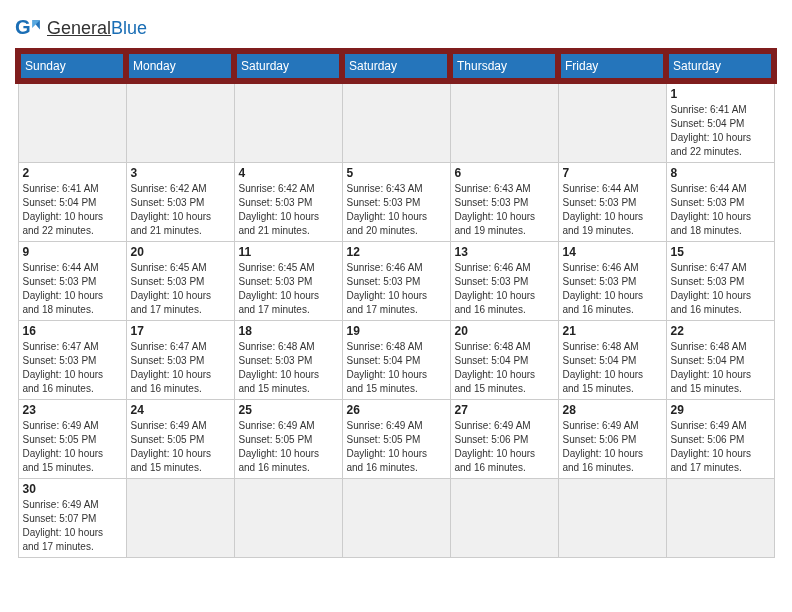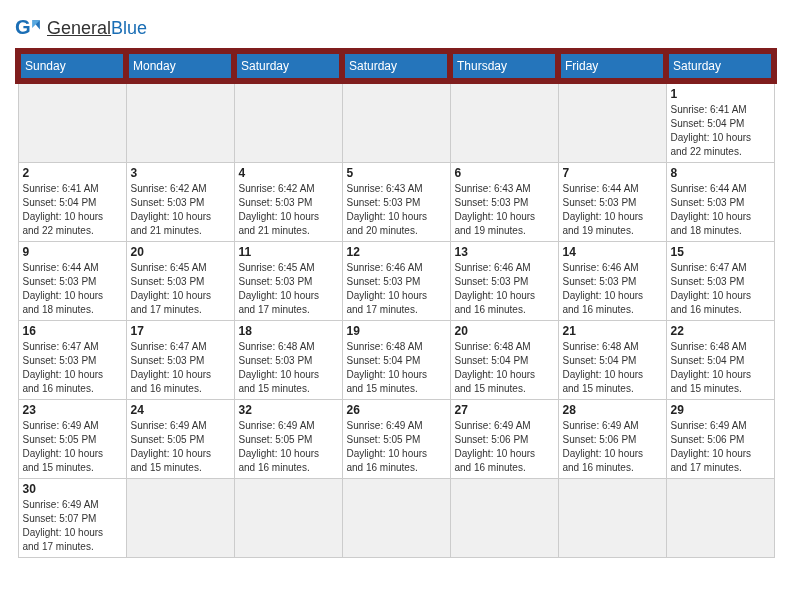--- a/index.html
+++ b/index.html
@@ -298,21 +298,21 @@
 and 15 minutes.</div>
         </td>
         <td>
           <span class="day-number">24</span>
           <div class="day-info">Sunrise: 6:49 AM
 Sunset: 5:05 PM
 Daylight: 10 hours
 and 15 minutes.</div>
         </td>
         <td>
-          <span class="day-number">32</span>
+          <span class="day-number">25</span>
           <div class="day-info">Sunrise: 6:49 AM
 Sunset: 5:05 PM
 Daylight: 10 hours
 and 16 minutes.</div>
         </td>
         <td>
           <span class="day-number">26</span>
           <div class="day-info">Sunrise: 6:49 AM
 Sunset: 5:05 PM
 Daylight: 10 hours

